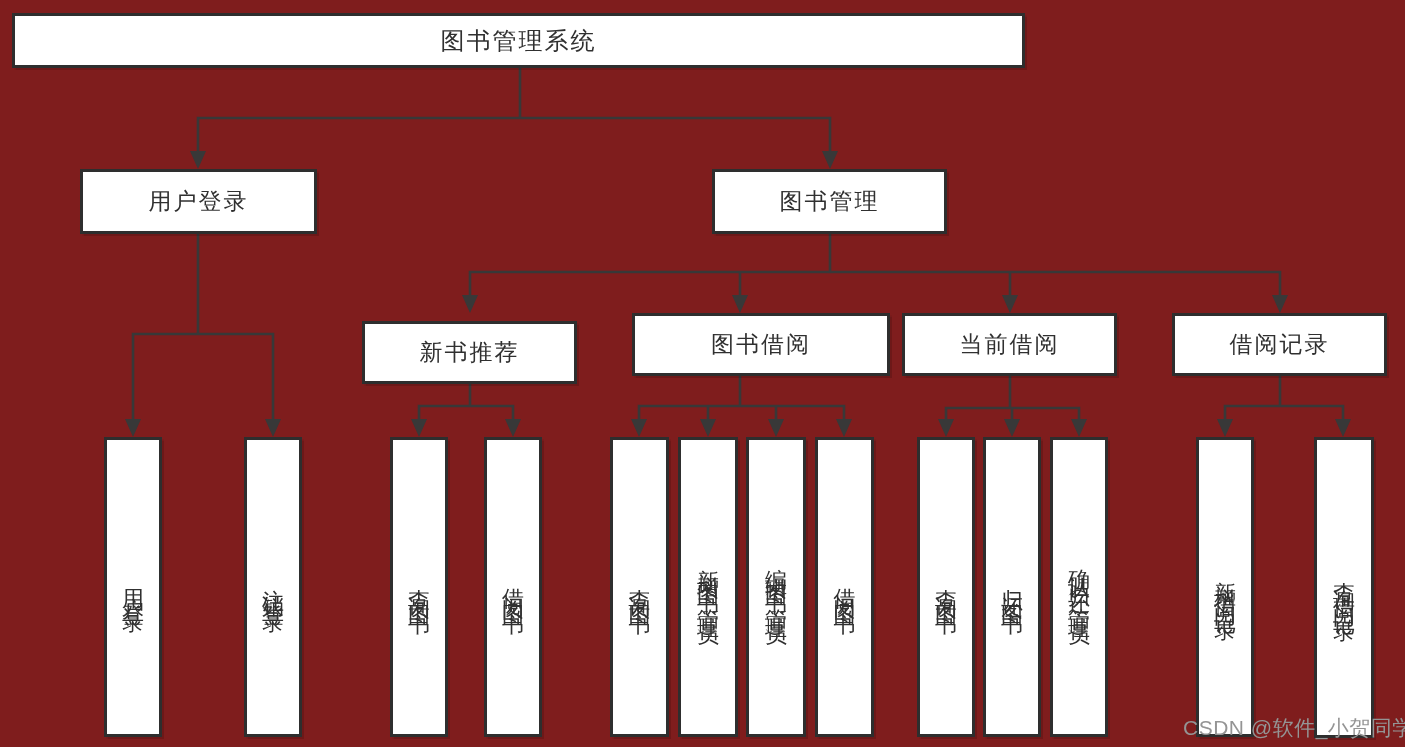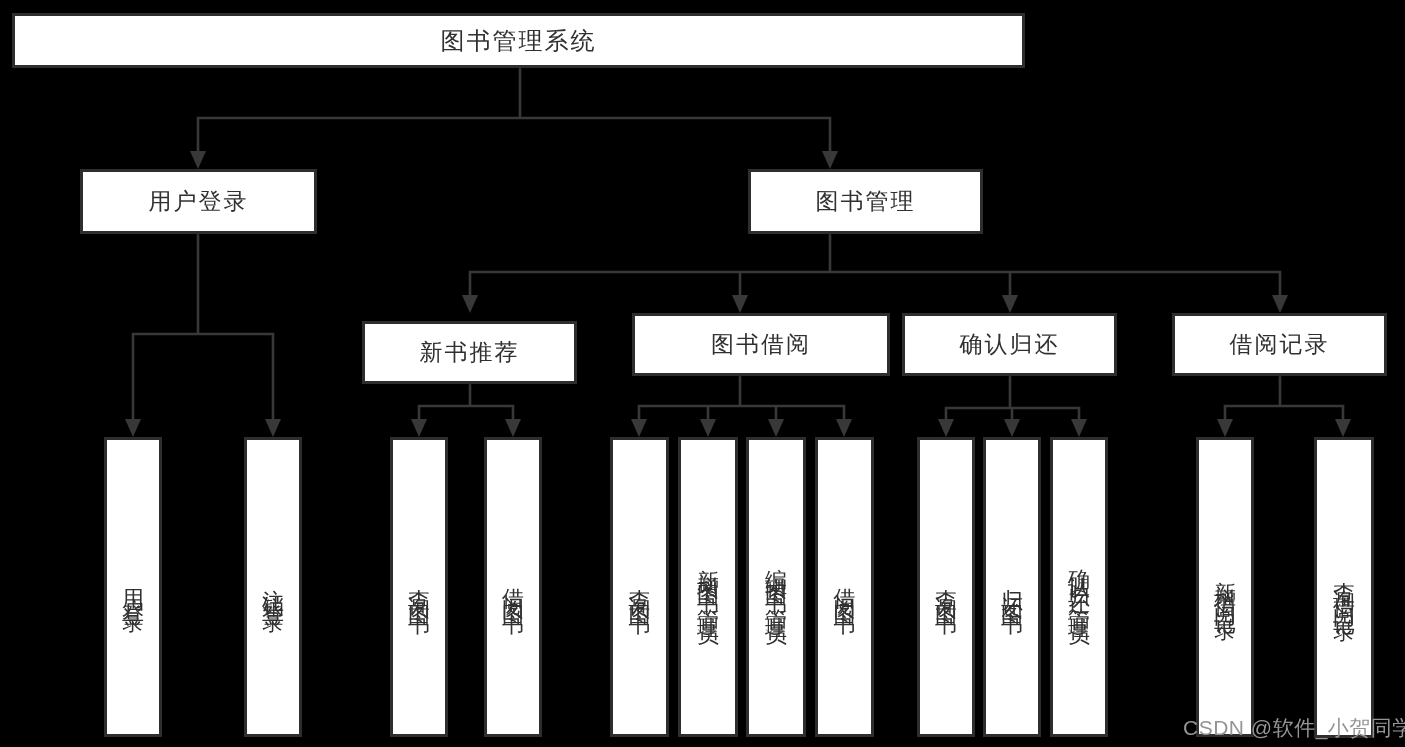--- a/index.html
+++ b/index.html
@@ -1,20 +1,20 @@
 <!DOCTYPE html>
 <html><head>
 <meta charset="utf-8">
 <style>
   html, body { margin: 0; padding: 0; background: #ffffff; }
   .stage {
     position: relative;
     width: 1405px;
     height: 747px;
-    background: #000000;
+    background: #7f1d1d;
     font-family: "Liberation Sans", sans-serif;
     overflow: hidden;
   }
   svg.connectors { position: absolute; left: 0; top: 0; }
   .node {
     position: absolute;
     background: #ffffff;
     border: 3px solid #2e2e2e;
     box-sizing: border-box;
     display: flex;
@@ -76,31 +76,31 @@
       <polygon points="1217,419 1233,419 1225,437" fill="#383838"></polygon>
       <polygon points="1335,419 1351,419 1343,437" fill="#383838"></polygon>
     </svg>
   <div id="nodes-layer">
       <div class="node horiz root" style="left: 12px; top: 13px; width: 1013px; height: 55px; border-color: rgb(46, 46, 46);">
         <span class="node-label" style="color: rgb(48, 48, 48);">图书管理系统</span>
       </div>
       <div class="node horiz" style="left: 80px; top: 169px; width: 237px; height: 65px; border-color: rgb(46, 46, 46);">
         <span class="node-label" style="color: rgb(48, 48, 48);">用户登录</span>
       </div>
-      <div class="node horiz" style="left: 712px; top: 169px; width: 235px; height: 65px; border-color: rgb(46, 46, 46); margin-left: 36px;">
+      <div class="node horiz" style="left: 712px; top: 169px; width: 235px; height: 65px; border-color: rgb(46, 46, 46);">
         <span class="node-label" style="color: rgb(48, 48, 48);">图书管理</span>
       </div>
       <div class="node horiz" style="left: 362px; top: 313px; width: 215px; height: 63px; border-color: rgb(46, 46, 46); margin-top: 8px;">
         <span class="node-label" style="color: rgb(48, 48, 48);">新书推荐</span>
       </div>
       <div class="node horiz" style="left: 632px; top: 313px; width: 258px; height: 63px; border-color: rgb(46, 46, 46);">
         <span class="node-label" style="color: rgb(48, 48, 48);">图书借阅</span>
       </div>
       <div class="node horiz" style="left: 902px; top: 313px; width: 215px; height: 63px; border-color: rgb(46, 46, 46);">
-        <span class="node-label" style="color: rgb(48, 48, 48);">确认归还</span>
+        <span class="node-label" style="color: rgb(48, 48, 48);">当前借阅</span>
       </div>
       <div class="node horiz" style="left: 1172px; top: 313px; width: 215px; height: 63px; border-color: rgb(46, 46, 46);">
         <span class="node-label" style="color: rgb(48, 48, 48);">借阅记录</span>
       </div>
       <div class="node vert" style="left: 104px; top: 437px; width: 58px; height: 300px; border-color: rgb(46, 46, 46);">
         <span class="node-label" style="color: rgb(48, 48, 48);">用户登录</span>
       </div>
       <div class="node vert" style="left: 244px; top: 437px; width: 58px; height: 300px; border-color: rgb(46, 46, 46);">
         <span class="node-label" style="color: rgb(48, 48, 48);">注销登录</span>
       </div>

